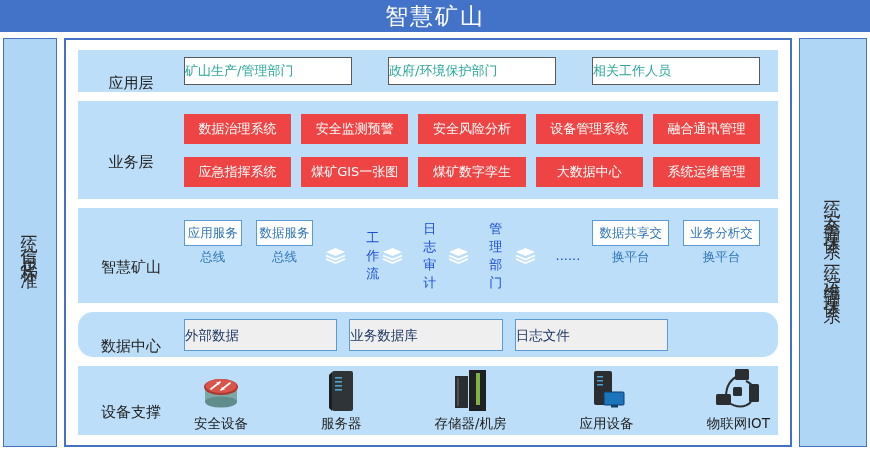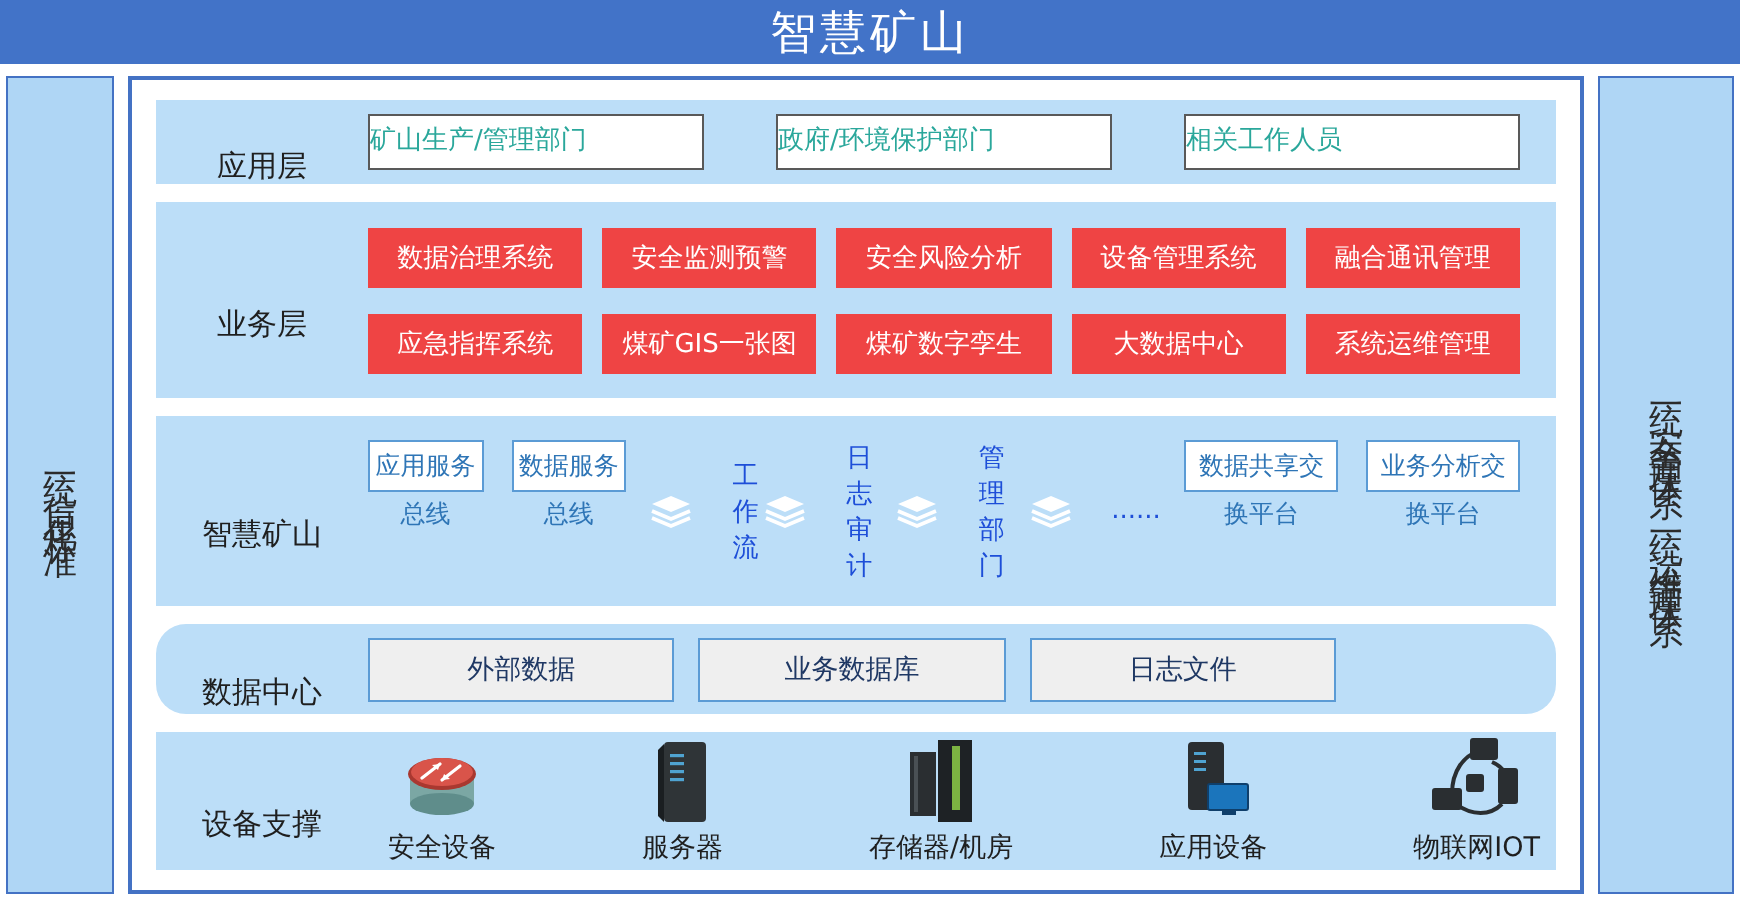--- a/index.html
+++ b/index.html
@@ -22,21 +22,21 @@
   .app-row{display:flex;gap:36px;}
   .app-box{flex:1;background:#fff;border:1px solid #595959;color:#2AA79B;font-size:13px;height:26px;line-height:26px;text-align:left;white-space:nowrap;overflow:hidden;}
   .biz-grid{display:grid;grid-template-columns:repeat(5,1fr);gap:13px 10px;}
   .biz-btn{background:#ef4444;color:#fff;font-size:13px;height:30px;display:flex;align-items:center;justify-content:center;white-space:nowrap;}
   .tech-col{display:flex;flex-direction:row;gap:8px;}
   .bus-row{display:flex;gap:14px;}
   .bus-box{flex:1;background:#fff;border:1px solid #5B9BD5;color:#2E75B6;font-size:12.5px;height:24px;line-height:24px;text-align:center;}
   .mw-row{display:flex;align-items:center;justify-content:space-between;padding:0 4px;}
   .mw-item{display:flex;align-items:center;gap:20px;font-size:13px;color:#1d4ed8;}
   .data-row{display:flex;gap:12px;margin-right:92px;}
-  .data-box{flex:1;background:#EFEFEF;border:1px solid #5B9BD5;color:#1F3864;font-size:13.5px;height:30px;line-height:30px;text-align:center;}
+  .data-box{flex:1;background:#EFEFEF;border:1px solid #5B9BD5;color:#1F3864;font-size:13.5px;height:30px;line-height:30px;text-align:left;}
   .dev-row{display:flex;justify-content:space-between;align-items:flex-end;padding:0 8px 2px 10px;}
   .dev-item{display:flex;flex-direction:column;align-items:center;gap:2px;font-size:13.5px;color:#1f1f1f;}
   .icon{display:inline-flex;align-items:center;justify-content:center;}
 </style>
 </head>
 <body>
 
 <div class="titlebar">智慧矿山</div>
 
 <div class="frame">

